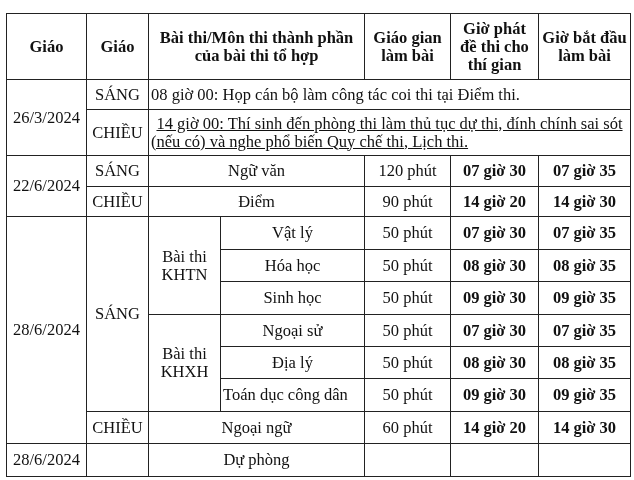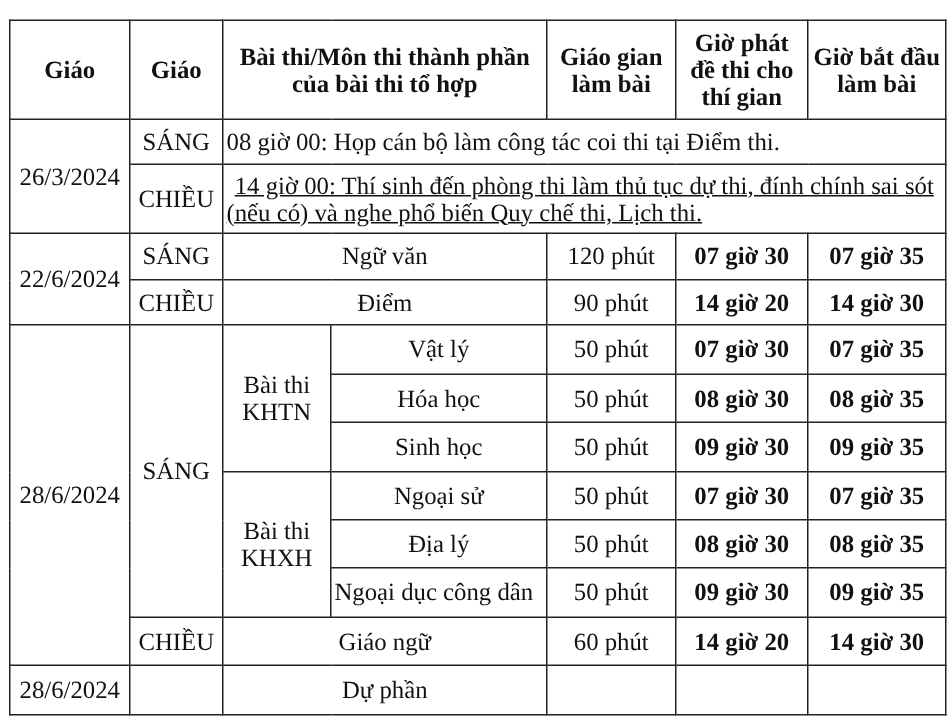--- a/index.html
+++ b/index.html
@@ -91,35 +91,35 @@
     <td class="bold">07 giờ 30</td>
     <td class="bold">07 giờ 35</td>
   </tr>
   <tr style="height:32px">
     <td>Địa lý</td>
     <td>50 phút</td>
     <td class="bold">08 giờ 30</td>
     <td class="bold">08 giờ 35</td>
   </tr>
   <tr style="height:33px">
-    <td class="left">Ngoại dục công dân</td>
+    <td class="left">Toán dục công dân</td>
     <td>50 phút</td>
     <td class="bold">09 giờ 30</td>
     <td class="bold">09 giờ 35</td>
   </tr>
   <tr style="height:32px">
     <td>CHIỀU</td>
-    <td colspan="2">Giáo ngữ</td>
+    <td colspan="2">Ngoại ngữ</td>
     <td>60 phút</td>
     <td class="bold">14 giờ 20</td>
     <td class="bold">14 giờ 30</td>
   </tr>
 
   <tr style="height:33px">
     <td>28/6/2024</td>
     <td></td>
-    <td colspan="2">Dự phần</td>
+    <td colspan="2">Dự phòng</td>
     <td></td>
     <td></td>
     <td></td>
   </tr>
 </tbody>
   </table>
 
 </body></html>

